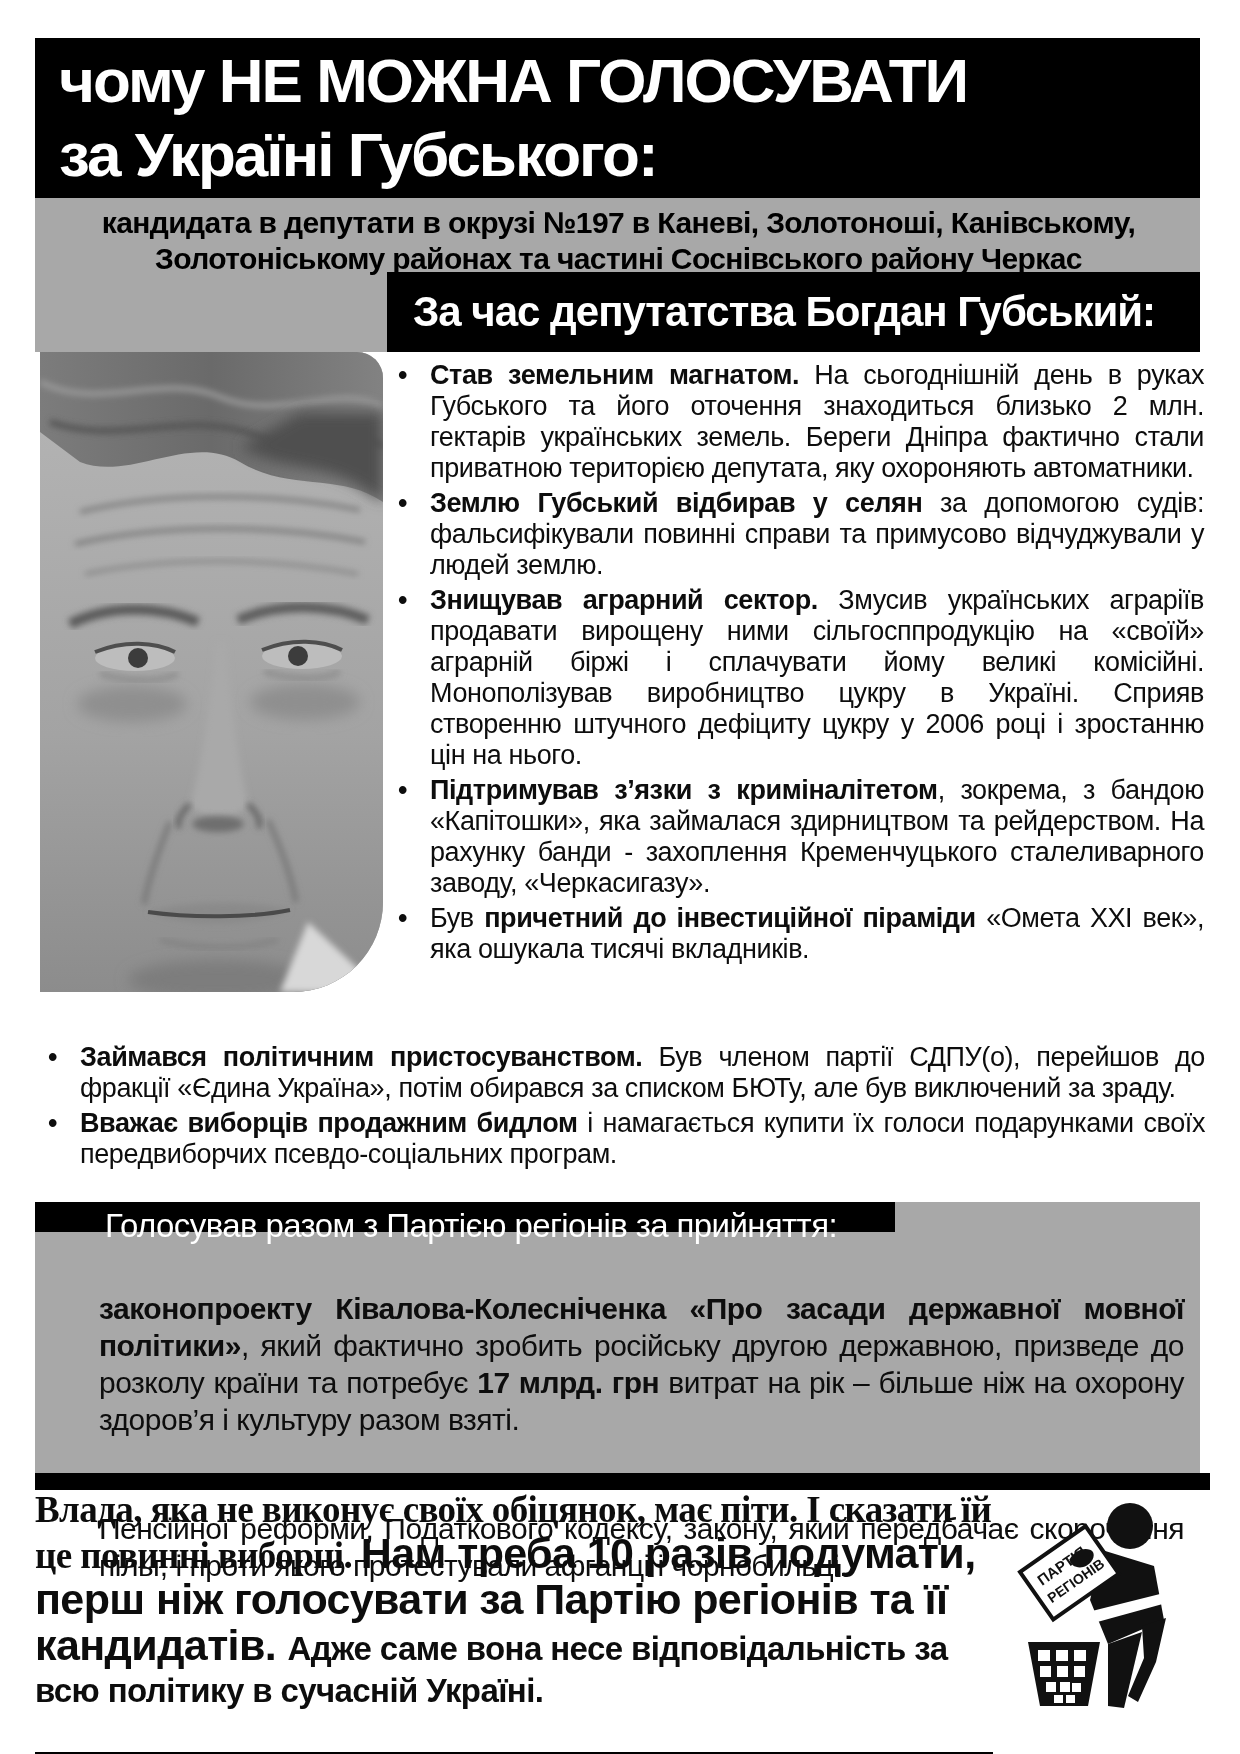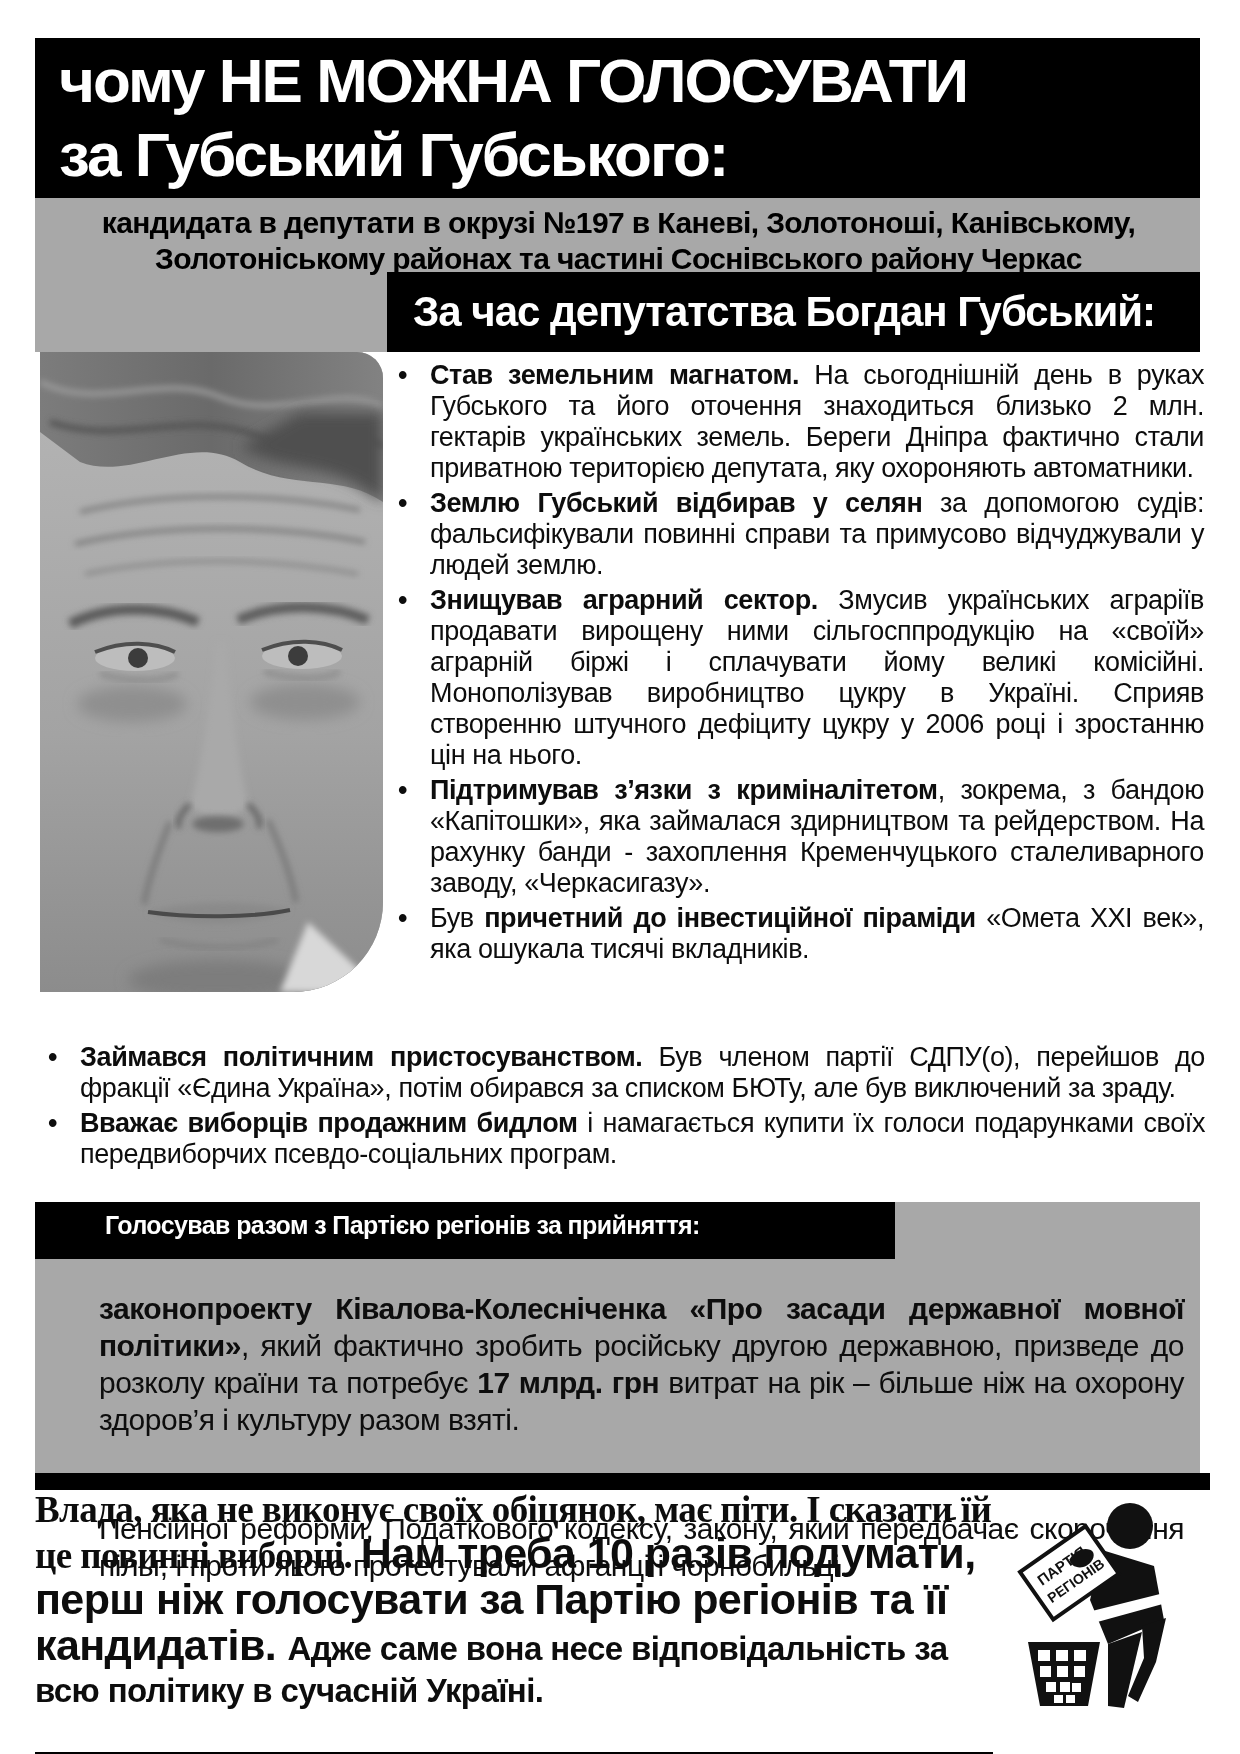--- a/index.html
+++ b/index.html
@@ -31,22 +31,22 @@
   
   .col-bullets{position:absolute;left:392px;top:360px;width:812px;}
   .wide-bullets{position:absolute;left:42px;top:1042px;width:1163px;}
   .bullet{display:flex;margin-bottom:4px;}
   .dot{width:38px;flex:0 0 38px;font-size:27px;font-weight:bold;line-height:31px;padding-left:6px;box-sizing:border-box;}
   .bt{margin:0;flex:1;font-size:27px;line-height:31px;text-align:justify;letter-spacing:-0.4px;}
   .bt b{letter-spacing:-0.4px;}
   
   .vote-wrap{position:absolute;left:35px;top:1202px;width:1165px;height:271px;background:#a8a8a8;}
   .vote-bar{
-    position:absolute;left:0;top:0;width:860px;height:57px;background:#000000;color:#ffffff;
-    font-weight:bold;font-size:25px;line-height:47px;padding-left:70px;box-sizing:border-box;letter-spacing:-0.6px;white-space:nowrap;
+    position:absolute;left:0;top:0;width:860px;height:30px;background:#000000;color:#ffffff;
+    font-weight:normal;font-size:33px;line-height:47px;padding-left:70px;box-sizing:border-box;letter-spacing:-0.6px;white-space:nowrap;
   }
   .vote-items{position:absolute;left:0;top:58px;width:100%;}
   .vitem{display:flex;padding:0 16px 0 12px;margin-bottom:12px;}
   .sqwrap{flex:0 0 52px;}
   .sq{width:27px;height:38px;background:#000;margin-top:4px;}
   .vtext{flex:1;font-size:30px;line-height:37px;letter-spacing:-0.5px;text-align:justify;}
   
   .separator{position:absolute;left:35px;top:1473px;width:1175px;height:17px;background:#000000;}
   .conclusion{
     position:absolute;left:35px;top:1492px;width:965px;font-weight:bold;line-height:36px;letter-spacing:-0.6px;margin:0;
@@ -61,21 +61,21 @@
   .trash-icon{position:absolute;left:1002px;top:1494px;width:202px;height:218px;}
   .trash-icon svg{display:block;width:100%;height:100%;}
 </style>
 </head>
 <body>
 
 <div class="page">
 
   <div class="header-bar">
     <div class="t">чому НЕ МОЖНА ГОЛОСУВАТИ</div>
-    <div class="t">за Губський Губського:</div>
+    <div class="t">за Україні Губського:</div>
   </div>
 
   <div class="gray-band">
     <div class="subtitle">
       <div>кандидата в депутати в окрузі №197 в Каневі, Золотоноші, Канівському,</div>
       <div>Золотоніському районах та частині Соснівського району Черкас</div>
     </div>
   </div>
 
   <div class="record-bar">За час депутатства Богдан Губський:</div>

